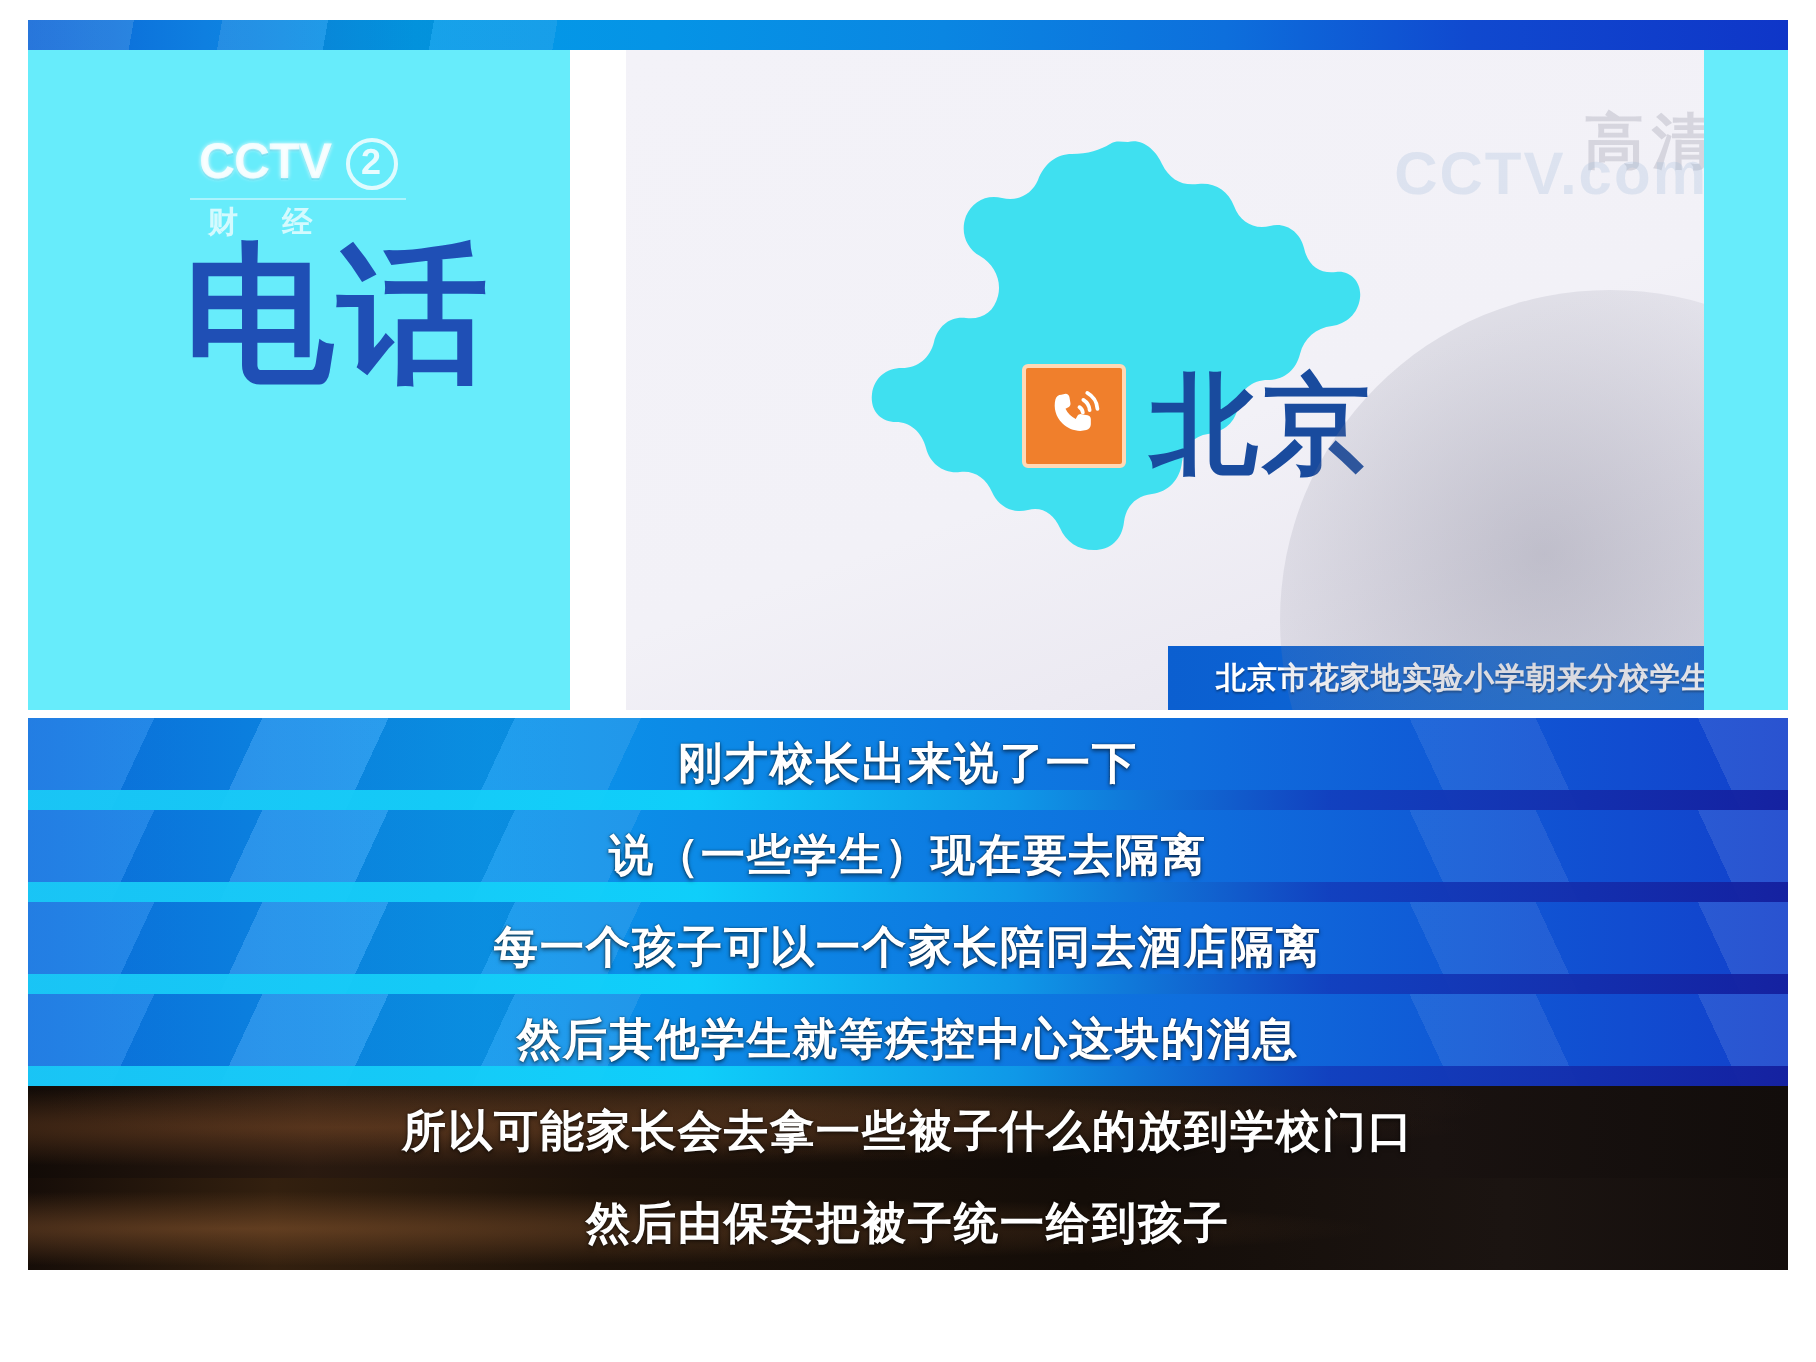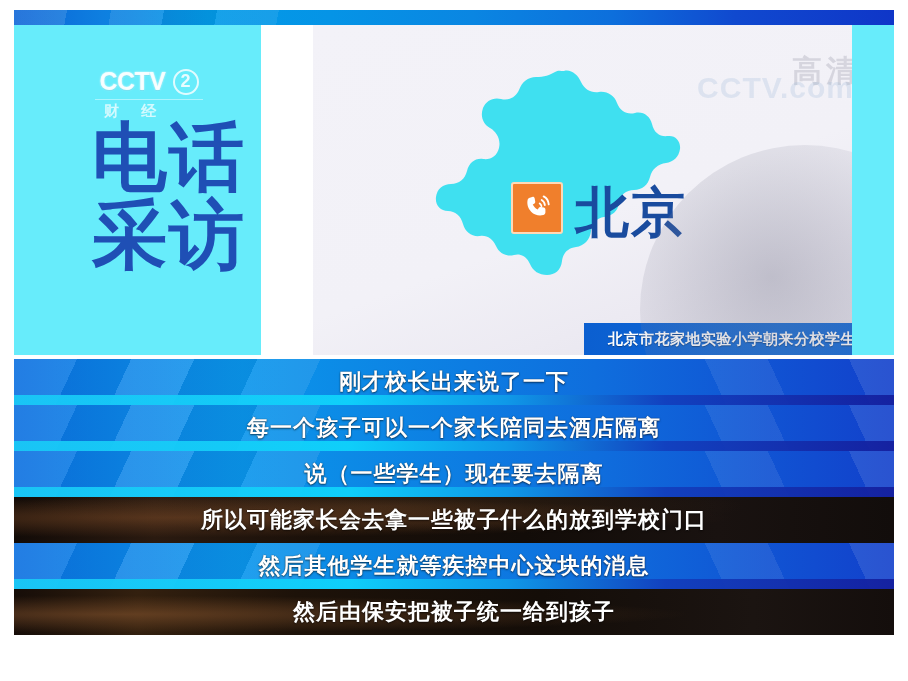--- a/index.html
+++ b/index.html
@@ -23,21 +23,21 @@
     background:linear-gradient(100deg,rgba(255,255,255,.12) 0 6%,rgba(0,0,0,0) 6% 11%,
       rgba(255,255,255,.10) 11% 17%,rgba(0,0,0,.05) 17% 23%,rgba(255,255,255,.08) 23% 30%,
       rgba(0,0,0,0) 30% 100%);
   }
 
   
   .stage{ position:absolute; left:14px; top:25px; width:880px; height:330px; overflow:hidden; }
 
   
   .cyan-panel{
-    position:absolute; left:0; top:0; width:247px; height:330px;
+    position:absolute; left:0; top:0; width:271px; height:330px;
     background:#67ecfb;
   }
   
   .cyan-strip{
     position:absolute; right:0; top:0; width:42px; height:330px;
     background:#67ecfb;
   }
   
   .map-panel{
     position:absolute; left:271px; top:0; width:567px; height:330px;
@@ -192,21 +192,20 @@
       <div class="cctv-logo">
         <div class="cctv-row">
           <span class="cctv-word">CCTV</span>
           <span class="cctv-num">2</span>
         </div>
         <div class="cctv-sub">财 经</div>
       </div>
 
       <div class="headline">
         <span class="l1">电话</span>
-        <span class="l2">采访</span>
       </div>
 
     </div>
 
     <div class="map-panel">
 
       <div class="wm">
         <div class="wm-cn">高清</div>
         <div class="wm-en">CCTV.com</div>
       </div>
@@ -258,34 +257,34 @@
 
   </div>
 
   <div class="subs">
 
     <div class="sub-row blue">
       <span class="sub-text">刚才校长出来说了一下</span>
     </div>
 
     <div class="sub-row blue">
+      <span class="sub-text">说（一些学生）现在要去隔离</span>
+    </div>
+
+    <div class="sub-row blue">
       <span class="sub-text">每一个孩子可以一个家长陪同去酒店隔离</span>
     </div>
 
     <div class="sub-row blue">
-      <span class="sub-text">说（一些学生）现在要去隔离</span>
+      <span class="sub-text">然后其他学生就等疾控中心这块的消息</span>
     </div>
 
     <div class="sub-row dark">
       <span class="sub-text">所以可能家长会去拿一些被子什么的放到学校门口</span>
     </div>
 
-    <div class="sub-row blue">
-      <span class="sub-text">然后其他学生就等疾控中心这块的消息</span>
-    </div>
-
     <div class="sub-row dark d2">
       <span class="sub-text">然后由保安把被子统一给到孩子</span>
     </div>
 
   </div>
 
 </div>
 
 </body></html>

